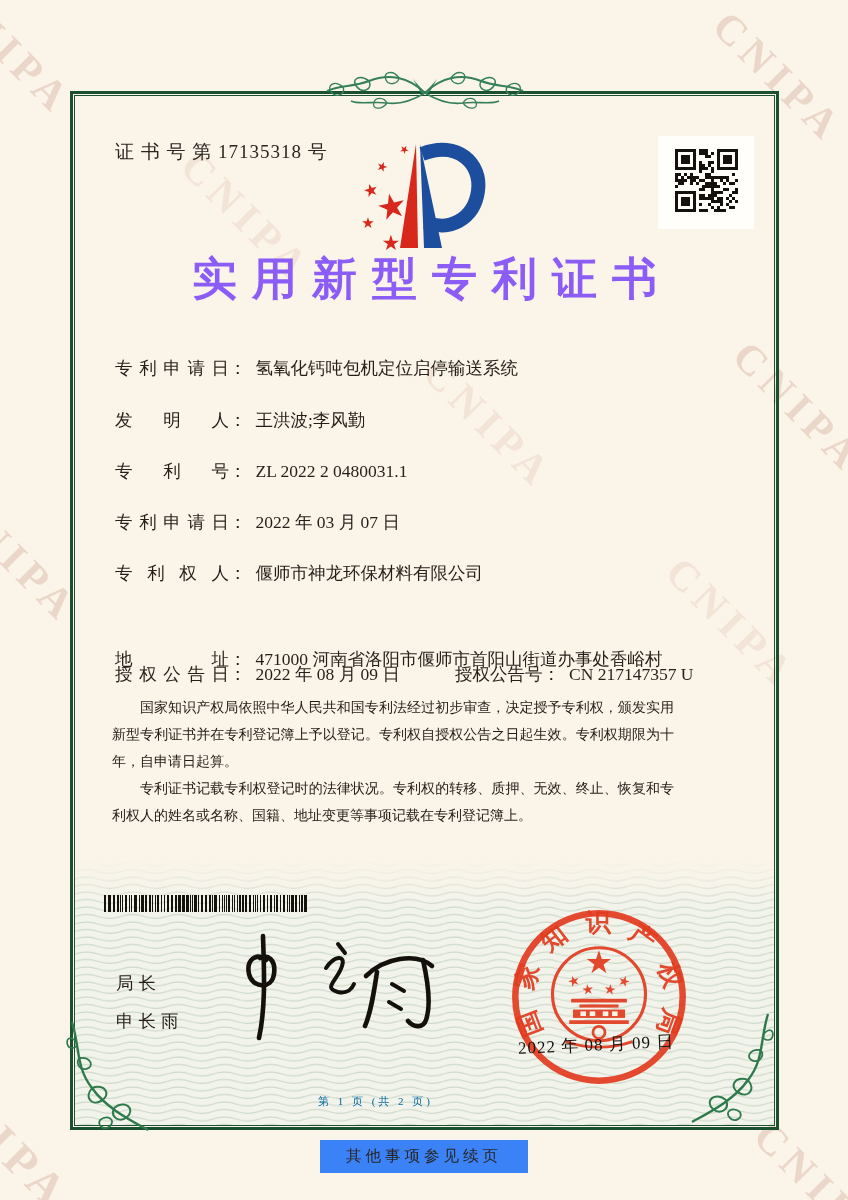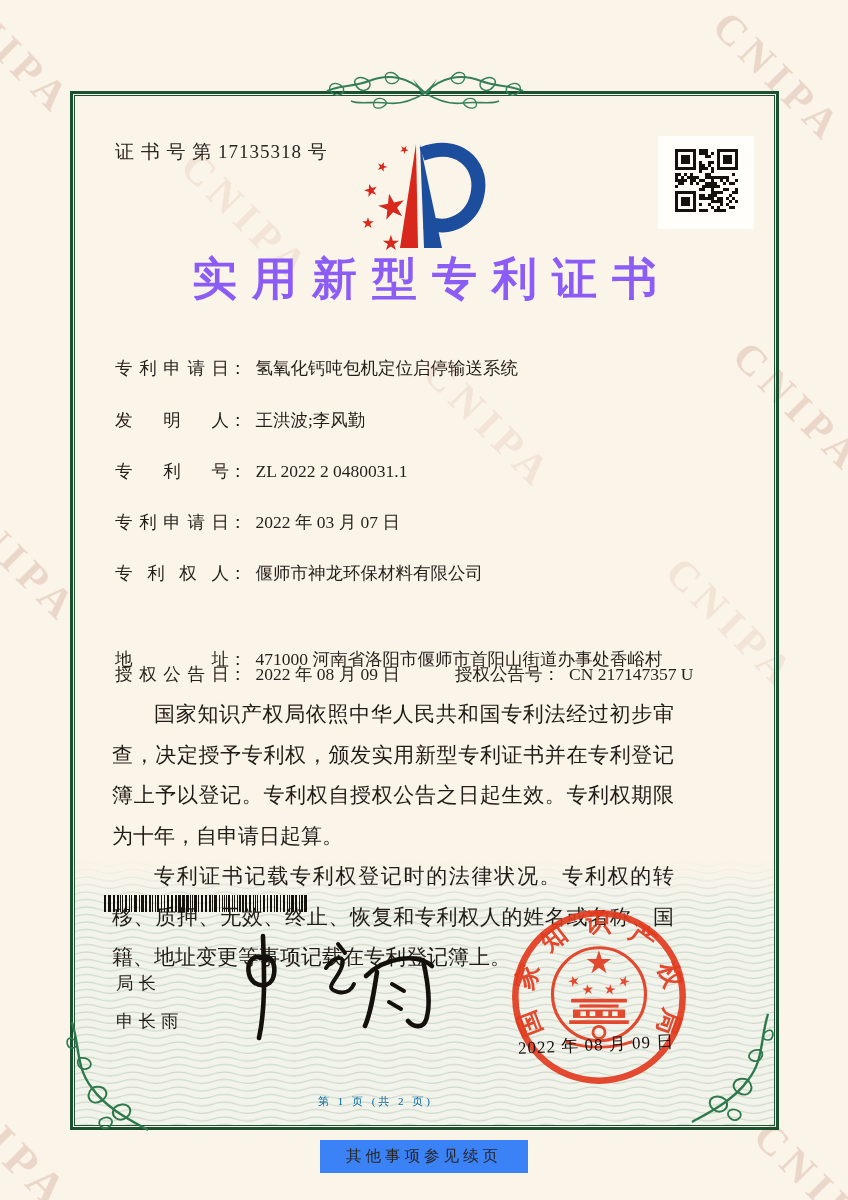--- a/index.html
+++ b/index.html
@@ -52,21 +52,21 @@
   .frow{ position:absolute; left:0; font-size:17.5px; white-space:nowrap; }
   .flabel{
     display:inline-block; width:114px; text-align:justify; text-align-last:justify;
     vertical-align:bottom;
   }
   .fcolon{ margin-right:9px; }
   .grantrow2{ position:absolute; left:340px; top:0; white-space:nowrap; }
   
   .paras{
     position:absolute; left:112px; top:694px; width:562px;
-    font-size:21px; line-height:1.93; text-align:justify; color:#211c17;
+    font-size:14px; line-height:1.93; text-align:justify; color:#211c17;
   }
   .paras p{ text-indent:2em; }
   
   .barcode{ position:absolute; left:104px; top:895px; width:207px; height:17px; }
   .director{ position:absolute; left:116px; top:971px; font-size:17.5px; letter-spacing:5px; }
   .director div{ margin-bottom:14px; }
   .signature{ position:absolute; left:226px; top:928px; }
   .seal{ position:absolute; left:506px; top:904px; }
   .sealdate{
     position:absolute; left:518px; top:1033px; width:172px;

